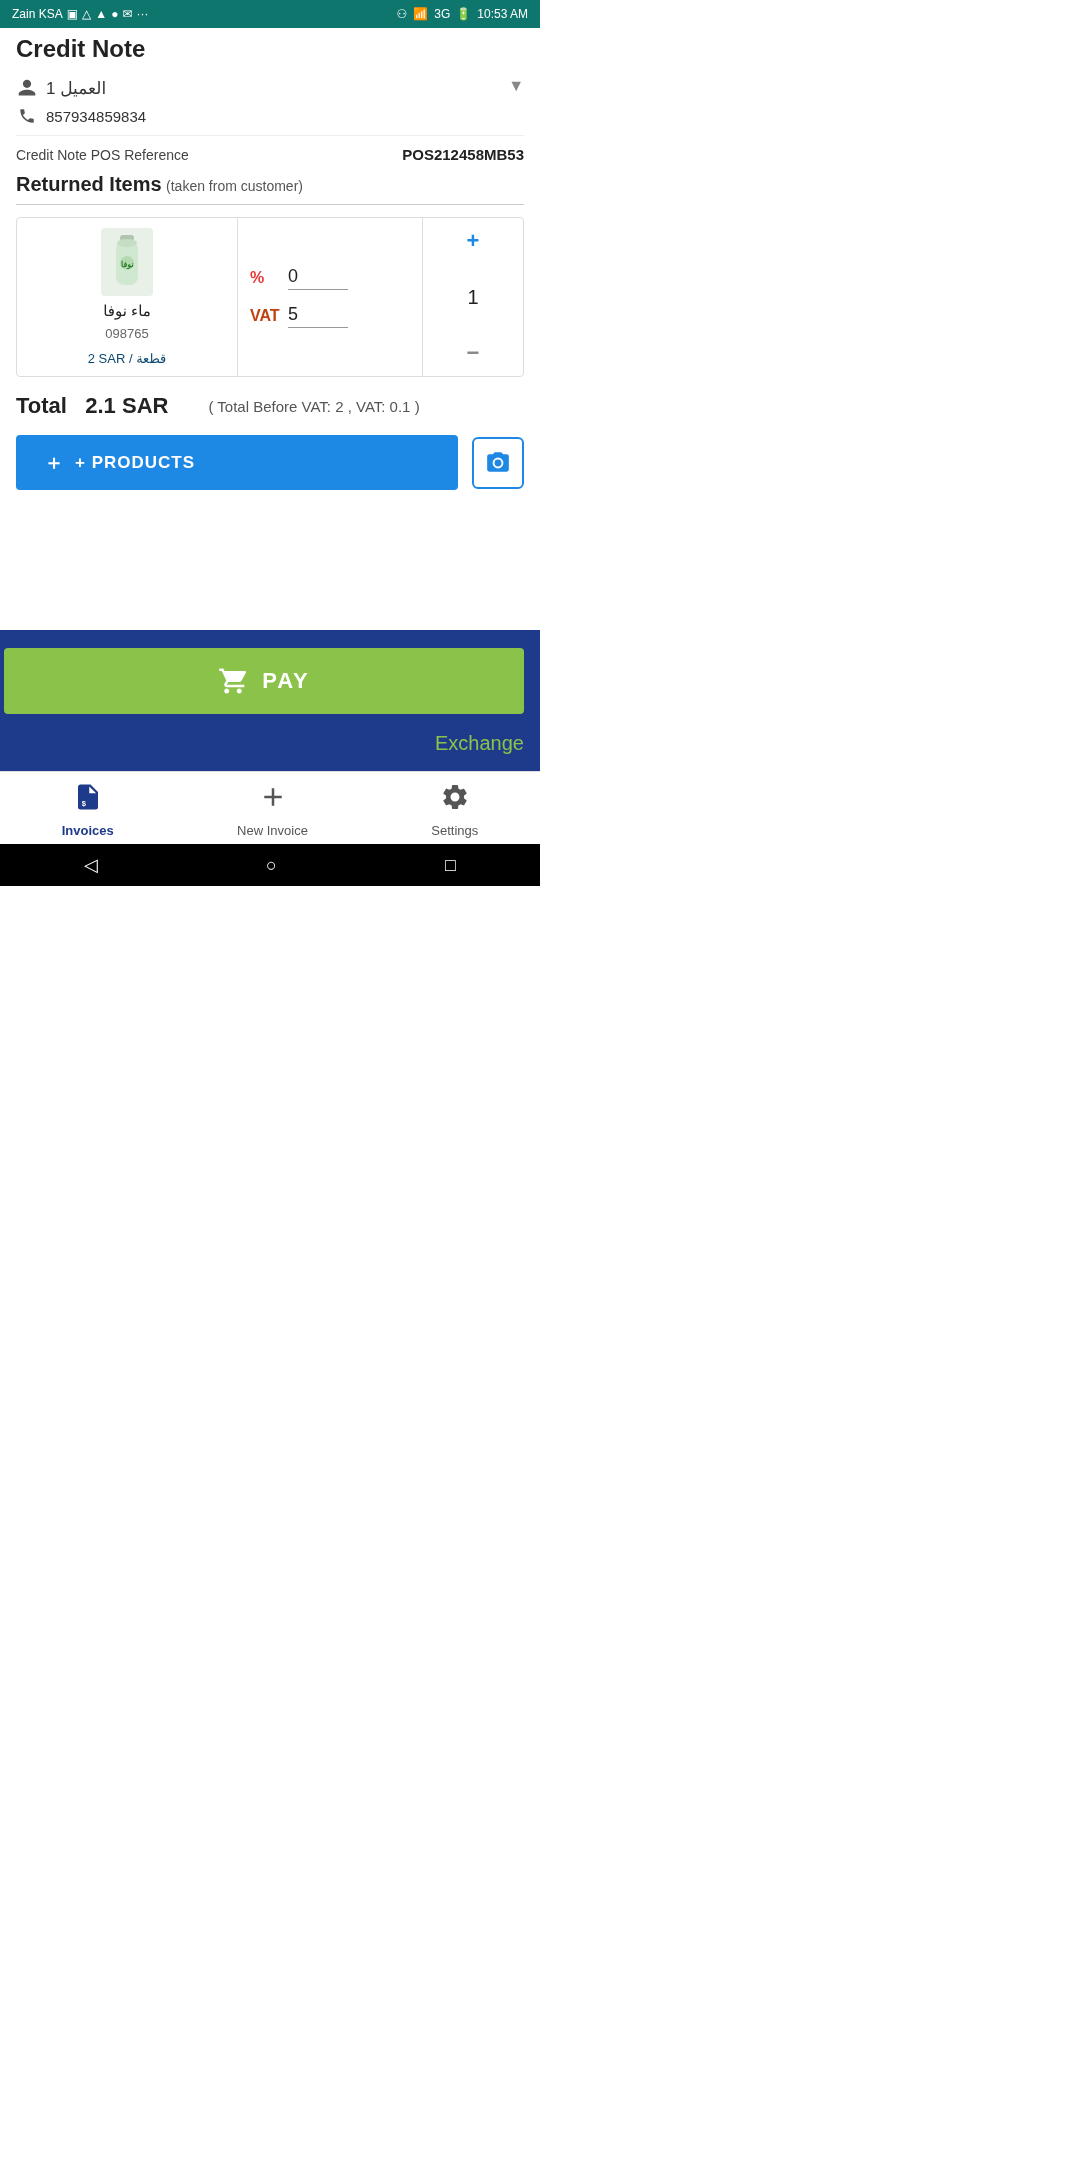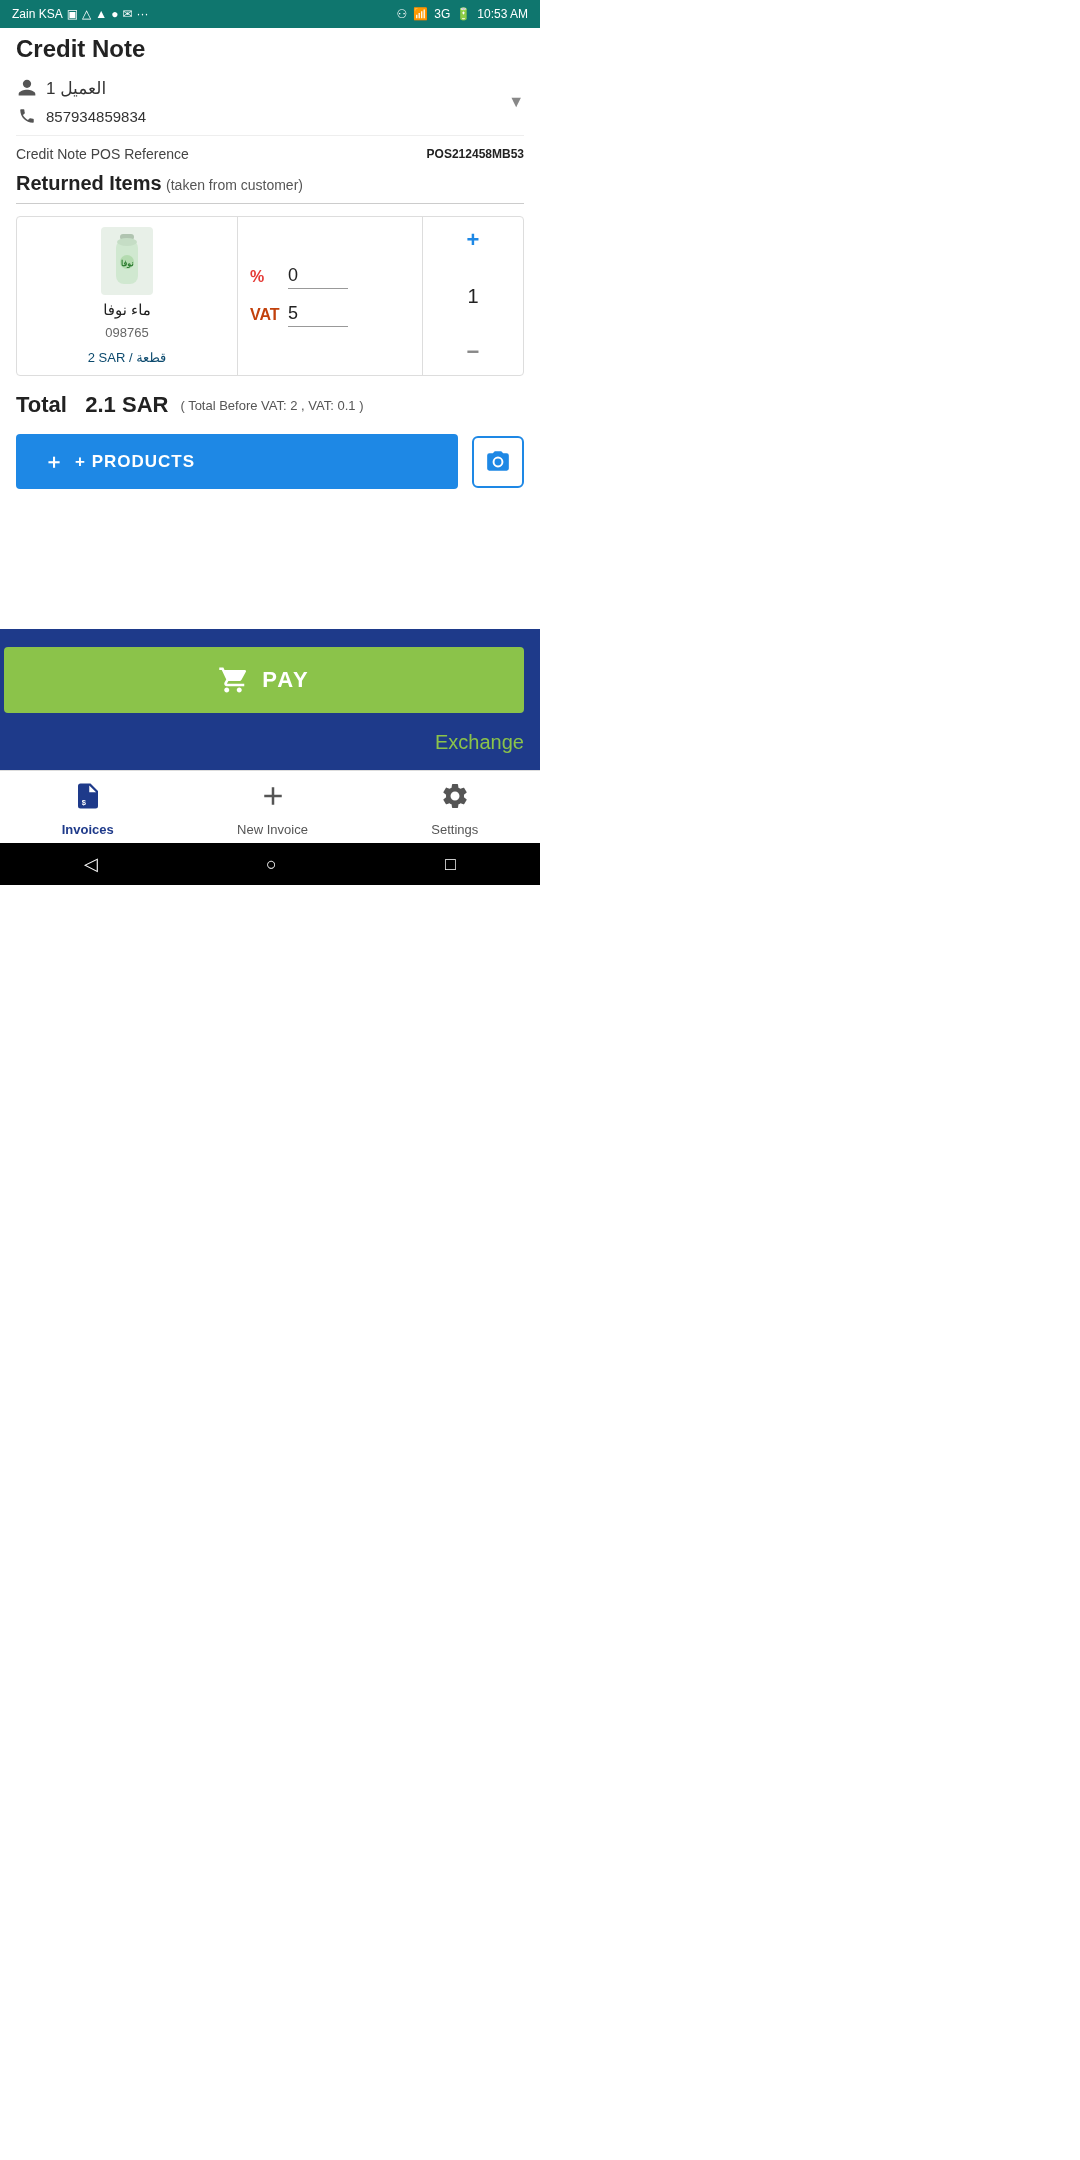--- a/index.html
+++ b/index.html
@@ -39,21 +39,21 @@
       font-size: 24px;
       font-weight: bold;
       color: #222;
       margin-bottom: 14px;
     }
 
     
     .customer-section {
       display: flex;
       justify-content: space-between;
-      align-items: center;
+      align-items: flex-start;
       margin-bottom: 4px;
     }
     .customer-info { display: flex; flex-direction: column; gap: 6px; }
     .customer-name-row {
       display: flex; align-items: center; gap: 8px; font-size: 17px; color: #333;
     }
     .customer-phone-row {
       display: flex; align-items: center; gap: 8px; font-size: 15px; color: #333;
     }
     .icon-person, .icon-phone {
@@ -70,21 +70,21 @@
       justify-content: space-between;
       align-items: center;
       padding: 10px 0;
       border-top: 1px solid #eee;
       margin-top: 8px;
       font-size: 14px;
       color: #444;
     }
     .pos-reference-value {
       font-weight: bold;
-      font-size: 12px;
+      font-size: 15px;
       color: #222;
     }
 
     
     .returned-items-heading {
       font-size: 20px;
       font-weight: bold;
       color: #222;
       margin: 10px 0 4px 0;
     }
@@ -210,22 +210,23 @@
       gap: 12px;
       margin: 4px 0 16px 0;
       flex-wrap: wrap;
     }
     .total-main {
       font-size: 22px;
       font-weight: bold;
       color: #222;
     }
     .total-detail {
-      font-size: 13px;
+      font-size: 15px;
       color: #555;
+      margin-left: 28px;
     }
 
     
     .action-row {
       display: flex;
       align-items: center;
       gap: 14px;
       margin-bottom: 20px;
     }
     .btn-add-products {

